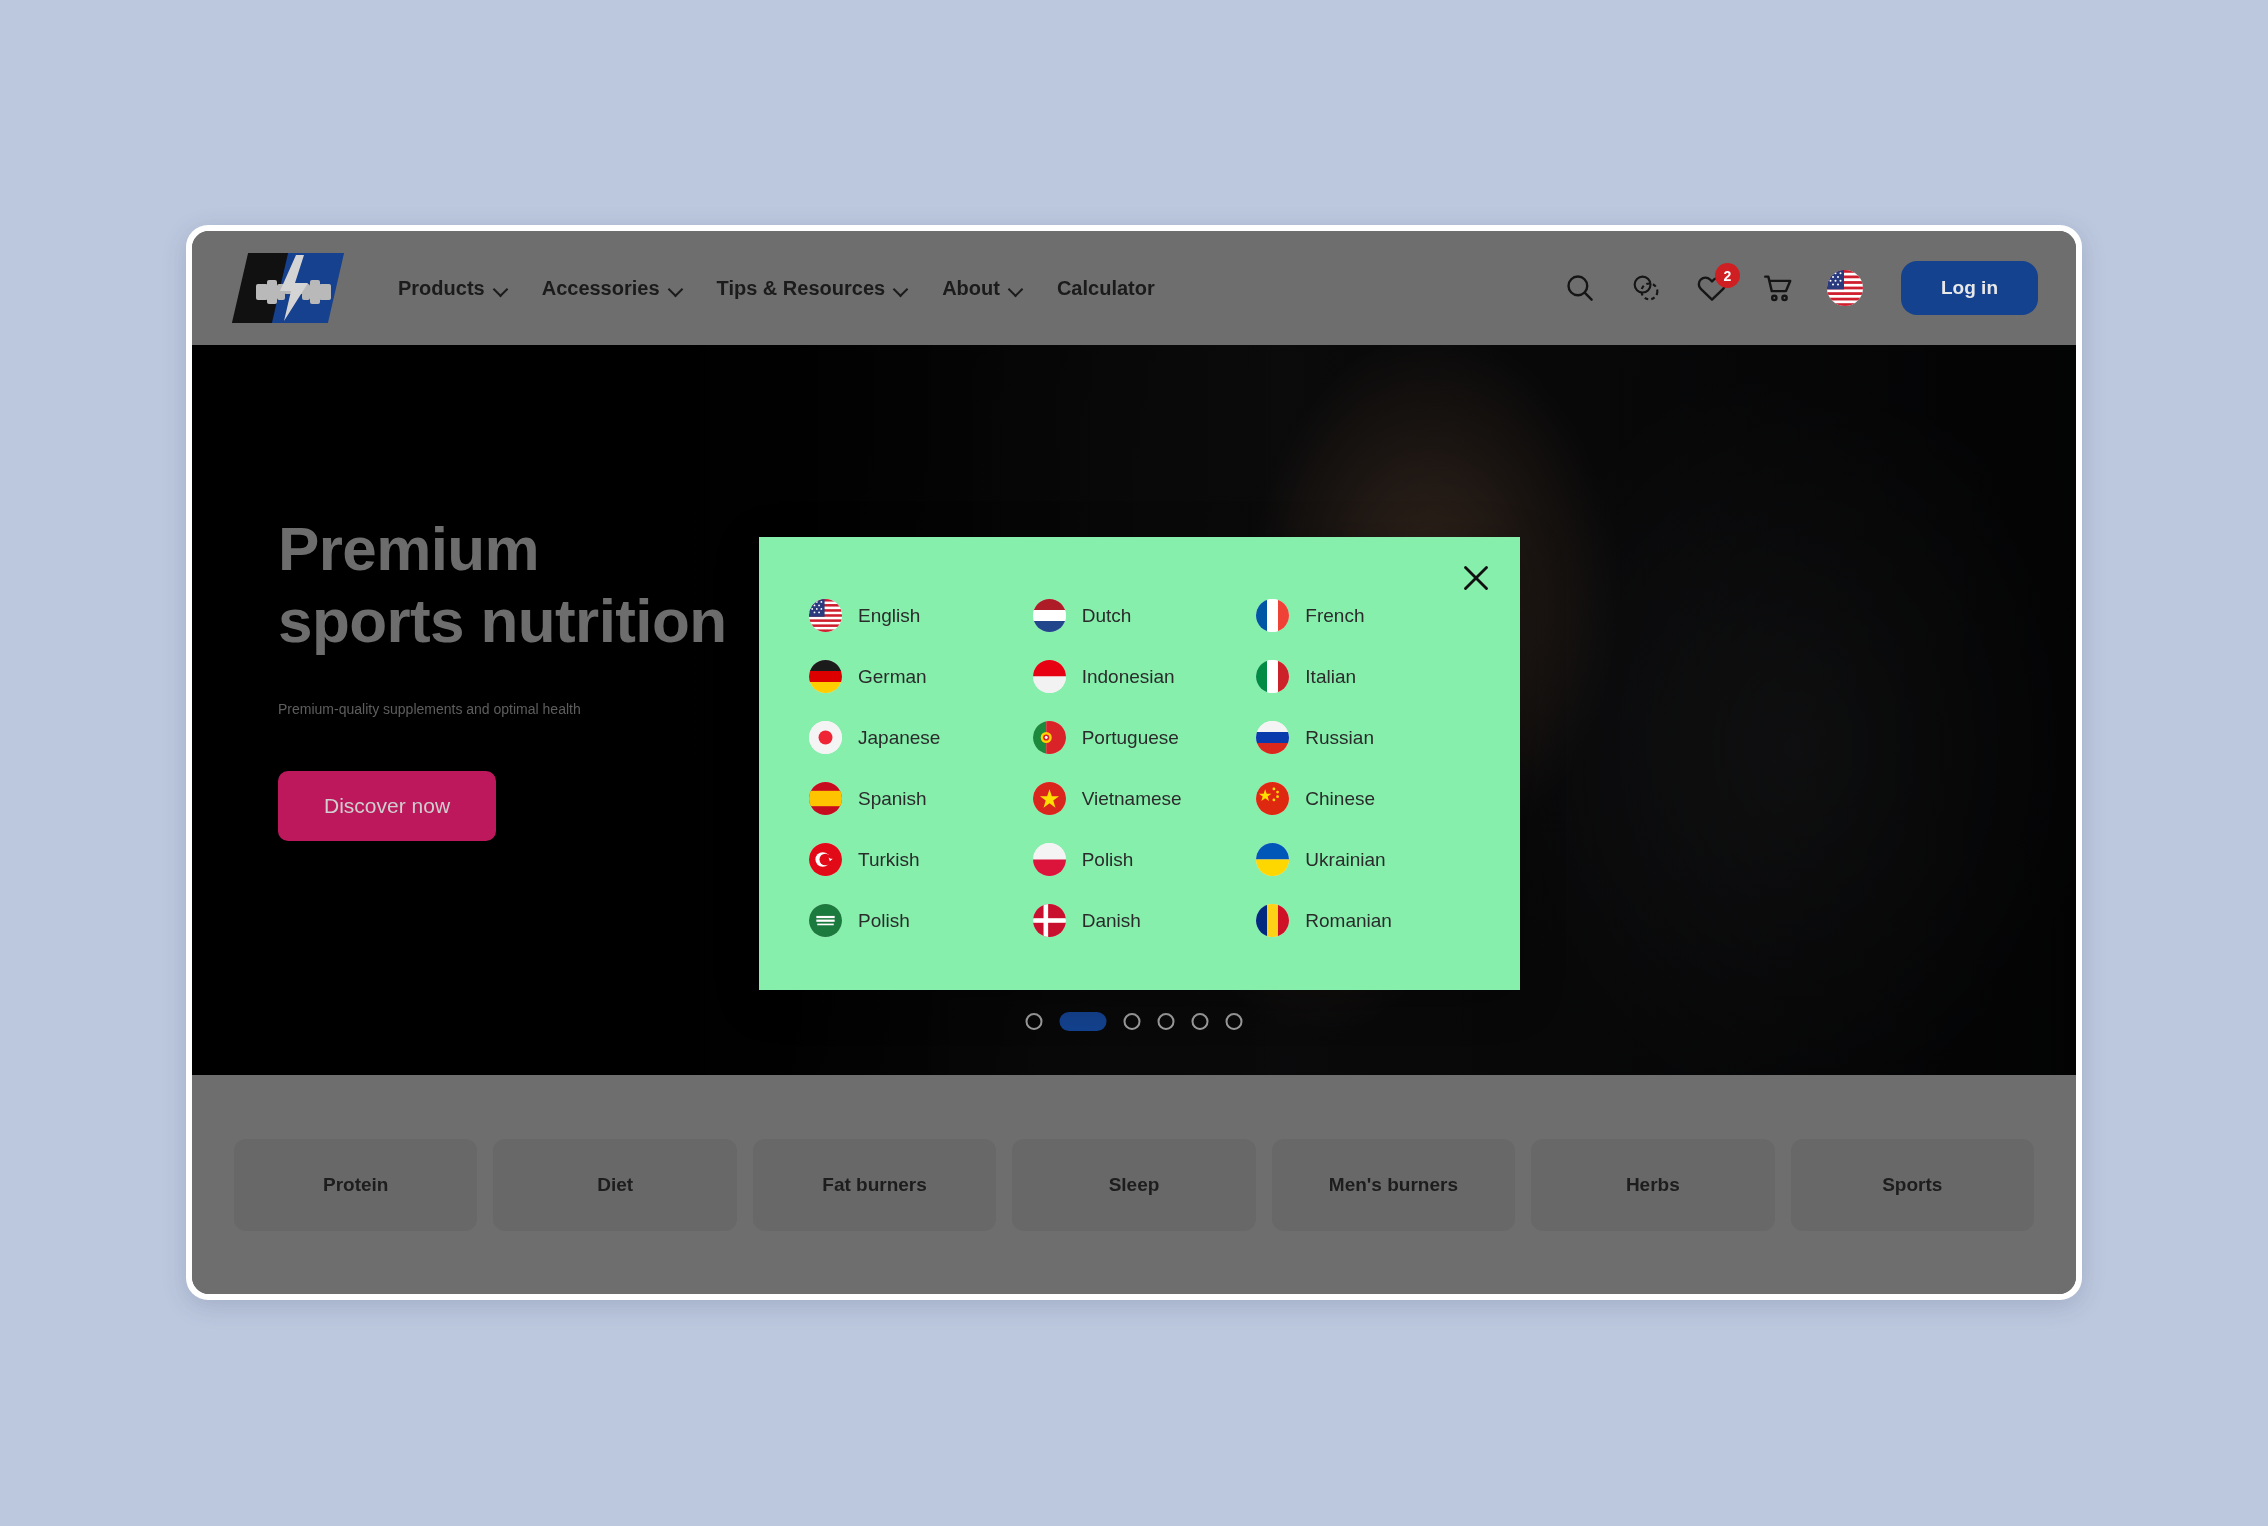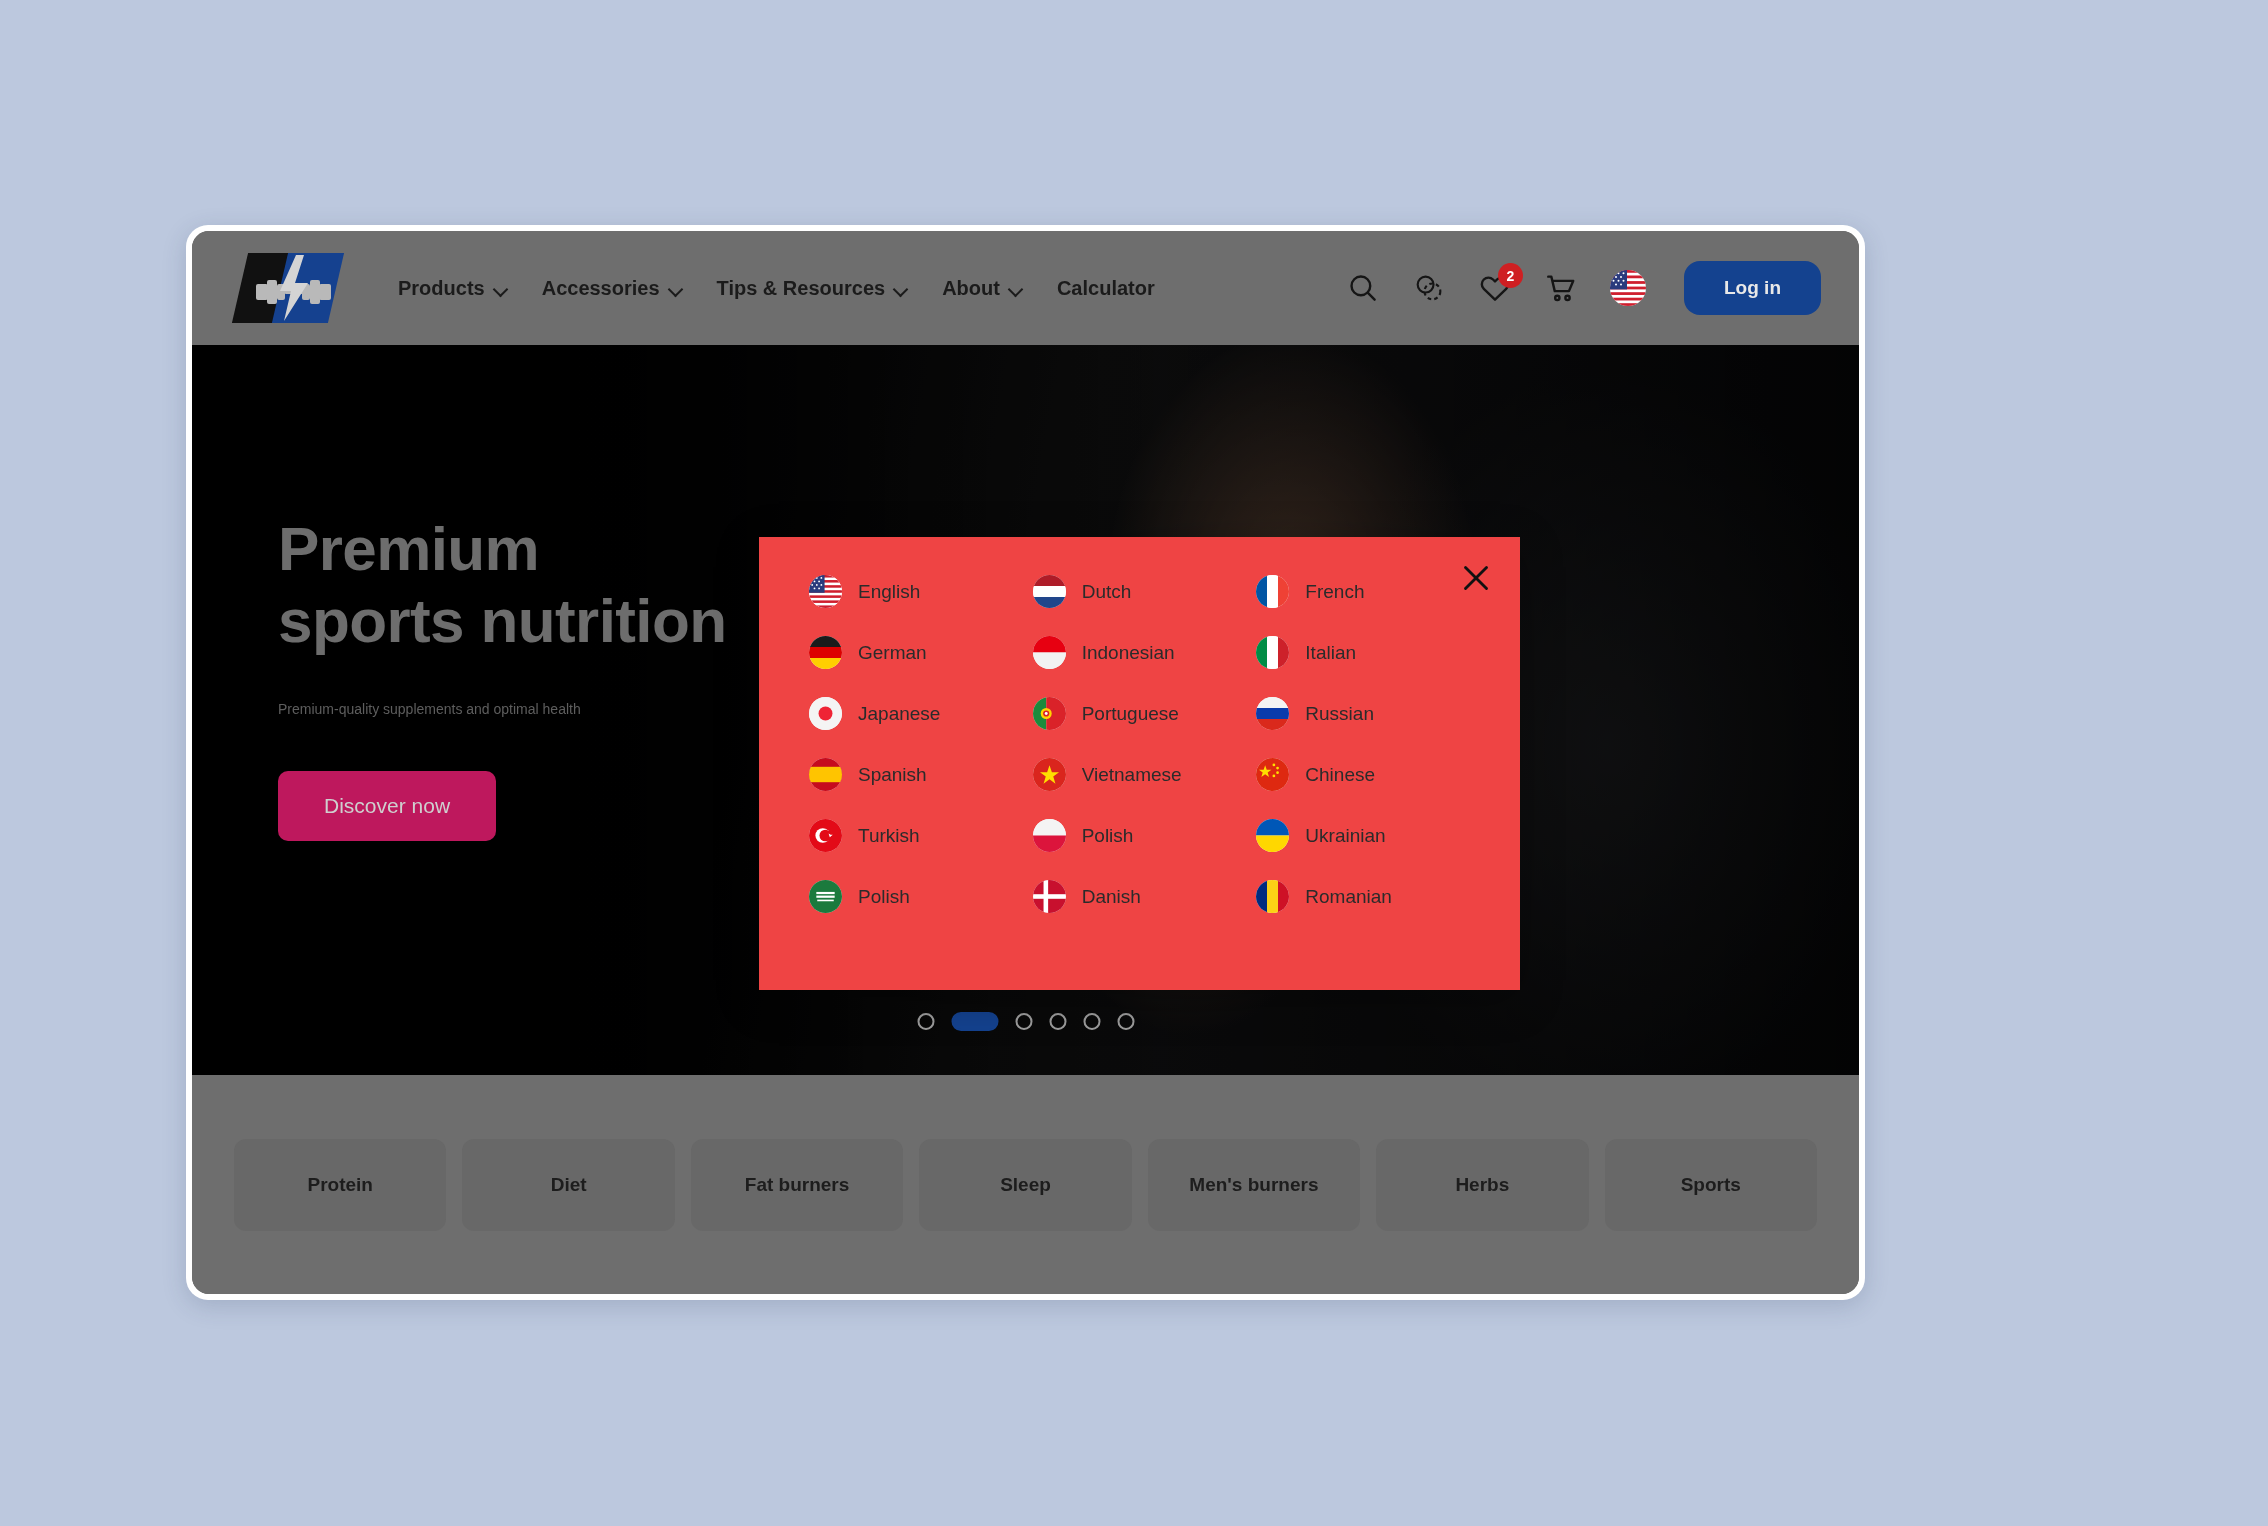--- a/index.html
+++ b/index.html
@@ -7,21 +7,21 @@
     width: 2268px; height: 1526px;
     background: #bcc8de;
     font-family: "Liberation Sans", sans-serif;
     overflow: hidden;
   }
 
   
   #browser-frame {
     position: absolute;
     left: 186px; top: 225px;
-    width: 1679px; height: 1075px;
+    width: 1896px; height: 1075px;
     background: #ffffff;
     border-radius: 22px;
     padding: 6px;
     box-shadow: 0 6px 24px rgba(40,55,90,.18);
   }
   #page-surface {
     position: relative;
     width: 100%; height: 100%;
     border-radius: 17px;
     overflow: hidden;
@@ -234,24 +234,24 @@
     font-family: "Liberation Sans", sans-serif;
     display: flex; align-items: center; justify-content: center;
     white-space: nowrap;
   }
 
   
   #lang-modal {
     position: absolute;
     left: 567px; top: 306px;
     width: 761px; height: 453px;
-    background: #ef4444;
+    background: #86efac;
     z-index: 20;
     box-shadow: 0 10px 40px rgba(0,0,0,.30);
-    padding: 28px 50px 40px 50px;
+    padding: 52px 50px 40px 50px;
   }
   #modal-close {
     position: absolute;
     top: 23px; right: 26px;
     width: 36px; height: 36px;
     border: none; background: transparent;
     cursor: pointer;
     color: #111;
     display: flex; align-items: center; justify-content: center;
   }

